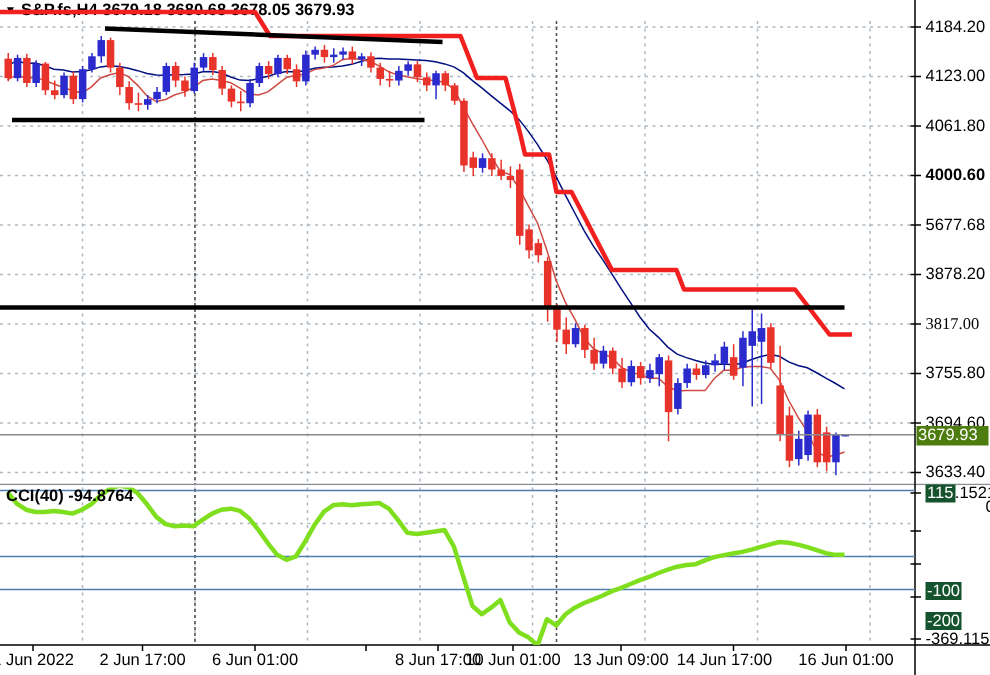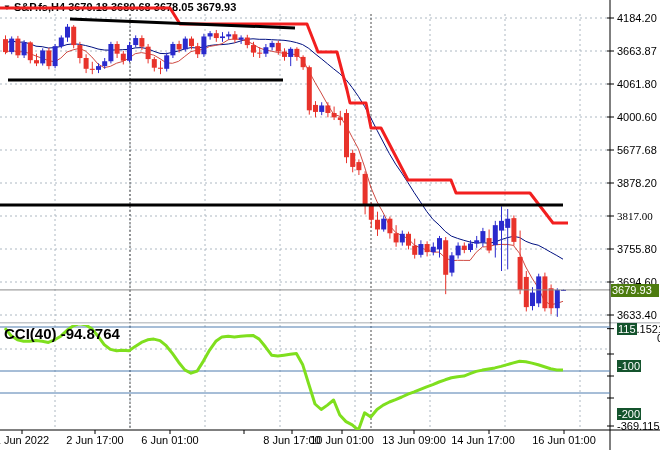--- a/index.html
+++ b/index.html
@@ -1,20 +1,20 @@
 <!DOCTYPE html>
 <html><head>
 <meta charset="utf-8">
 <style>
   html,body{margin:0;padding:0}
   body{width:660px;height:450px;position:relative;background:#fff;overflow:hidden;
        font-family:"Liberation Sans","DejaVu Sans",sans-serif}
   #title{position:absolute;left:3px;top:1px;z-index:1;font-size:11px;font-weight:700;color:#000;white-space:nowrap}
   #title .tri{font-size:8px;vertical-align:1px;margin-right:3px}
-  #cci-label{position:absolute;left:4px;top:325px;z-index:6;font-size:15px;font-weight:700;color:#000;white-space:nowrap}
+  #cci-label{position:absolute;left:4px;top:325px;z-index:6;font-size:11px;font-weight:700;color:#000;white-space:nowrap}
   svg#plot{position:absolute;left:0;top:0;z-index:4}
   .axlbl{position:absolute;left:617px;z-index:8;font-size:11px;color:#000;white-space:nowrap;line-height:12px}
   .chip{background:#14532d;color:#fff;padding:0 1px}
   #badge{position:absolute;left:611px;width:46px;z-index:9;background:#4d7c0f;color:#fff;
          font-size:11px;line-height:13px;padding:0 1px;text-align:left}
   .tlbl{position:absolute;top:434px;z-index:8;font-size:11px;color:#000;white-space:nowrap;transform:translateX(-50%)}
 </style>
 </head>
 <body>
 
@@ -283,32 +283,32 @@
       <line x1="414" y1="430" x2="414" y2="434" stroke="#000" stroke-width="1"></line>
       <line x1="489" y1="430" x2="489" y2="434" stroke="#000" stroke-width="1"></line>
       <line x1="564" y1="430" x2="564" y2="434" stroke="#000" stroke-width="1"></line>
     </g>
   </svg>
 
 <div id="badge" style="top: 284px;">3679.93</div>
 
 <div id="labels">
     <div class="axlbl" style="top: 12px;">4184.20</div>
-    <div class="axlbl" style="top: 45px;">3663.87</div>
+    <div class="axlbl" style="top: 45px;">4123.00</div>
     <div class="axlbl" style="top: 78px;">4061.80</div>
-    <div class="axlbl" style="top: 111px;">4000.60</div>
+    <div class="axlbl" style="top: 111px; font-weight: bold;">4000.60</div>
     <div class="axlbl" style="top: 144px;">5677.68</div>
     <div class="axlbl" style="top: 177px;">3878.20</div>
     <div class="axlbl" style="top: 210px; font-family: Liberation Serif, serif;">3817.00</div>
     <div class="axlbl" style="top: 243px;">3755.80</div>
     <div class="axlbl" style="top: 276px;">3694.60</div>
     <div class="axlbl" style="top: 309px;">3633.40</div>
     <div class="axlbl" style="top: 323px;"><span class="chip">115</span>.1521</div>
     <div class="axlbl" style="top: 332px; padding-left: 40px;">0.00</div>
-    <div class="axlbl" style="top: 360px;"><span class="chip">-100</span></div>
+    <div class="axlbl" style="top: 388px;"><span class="chip">-100</span></div>
     <div class="axlbl" style="top: 392px; margin-top: 16px;"><span class="chip">-200</span></div>
     <div class="axlbl" style="top: 420px;">-369.1159</div>
     <div class="tlbl" style="left: 22px;">1 Jun 2022</div>
     <div class="tlbl" style="left: 95px;">2 Jun 17:00</div>
     <div class="tlbl" style="left: 170px;">6 Jun 01:00</div>
     <div class="tlbl" style="left: 244px; margin-top: 48px;">7 Jun 09:00</div>
     <div class="tlbl" style="left: 292px;">8 Jun 17:00</div>
     <div class="tlbl" style="left: 342px;">10 Jun 01:00</div>
     <div class="tlbl" style="left: 414px;">13 Jun 09:00</div>
     <div class="tlbl" style="left: 483px;">14 Jun 17:00</div>

